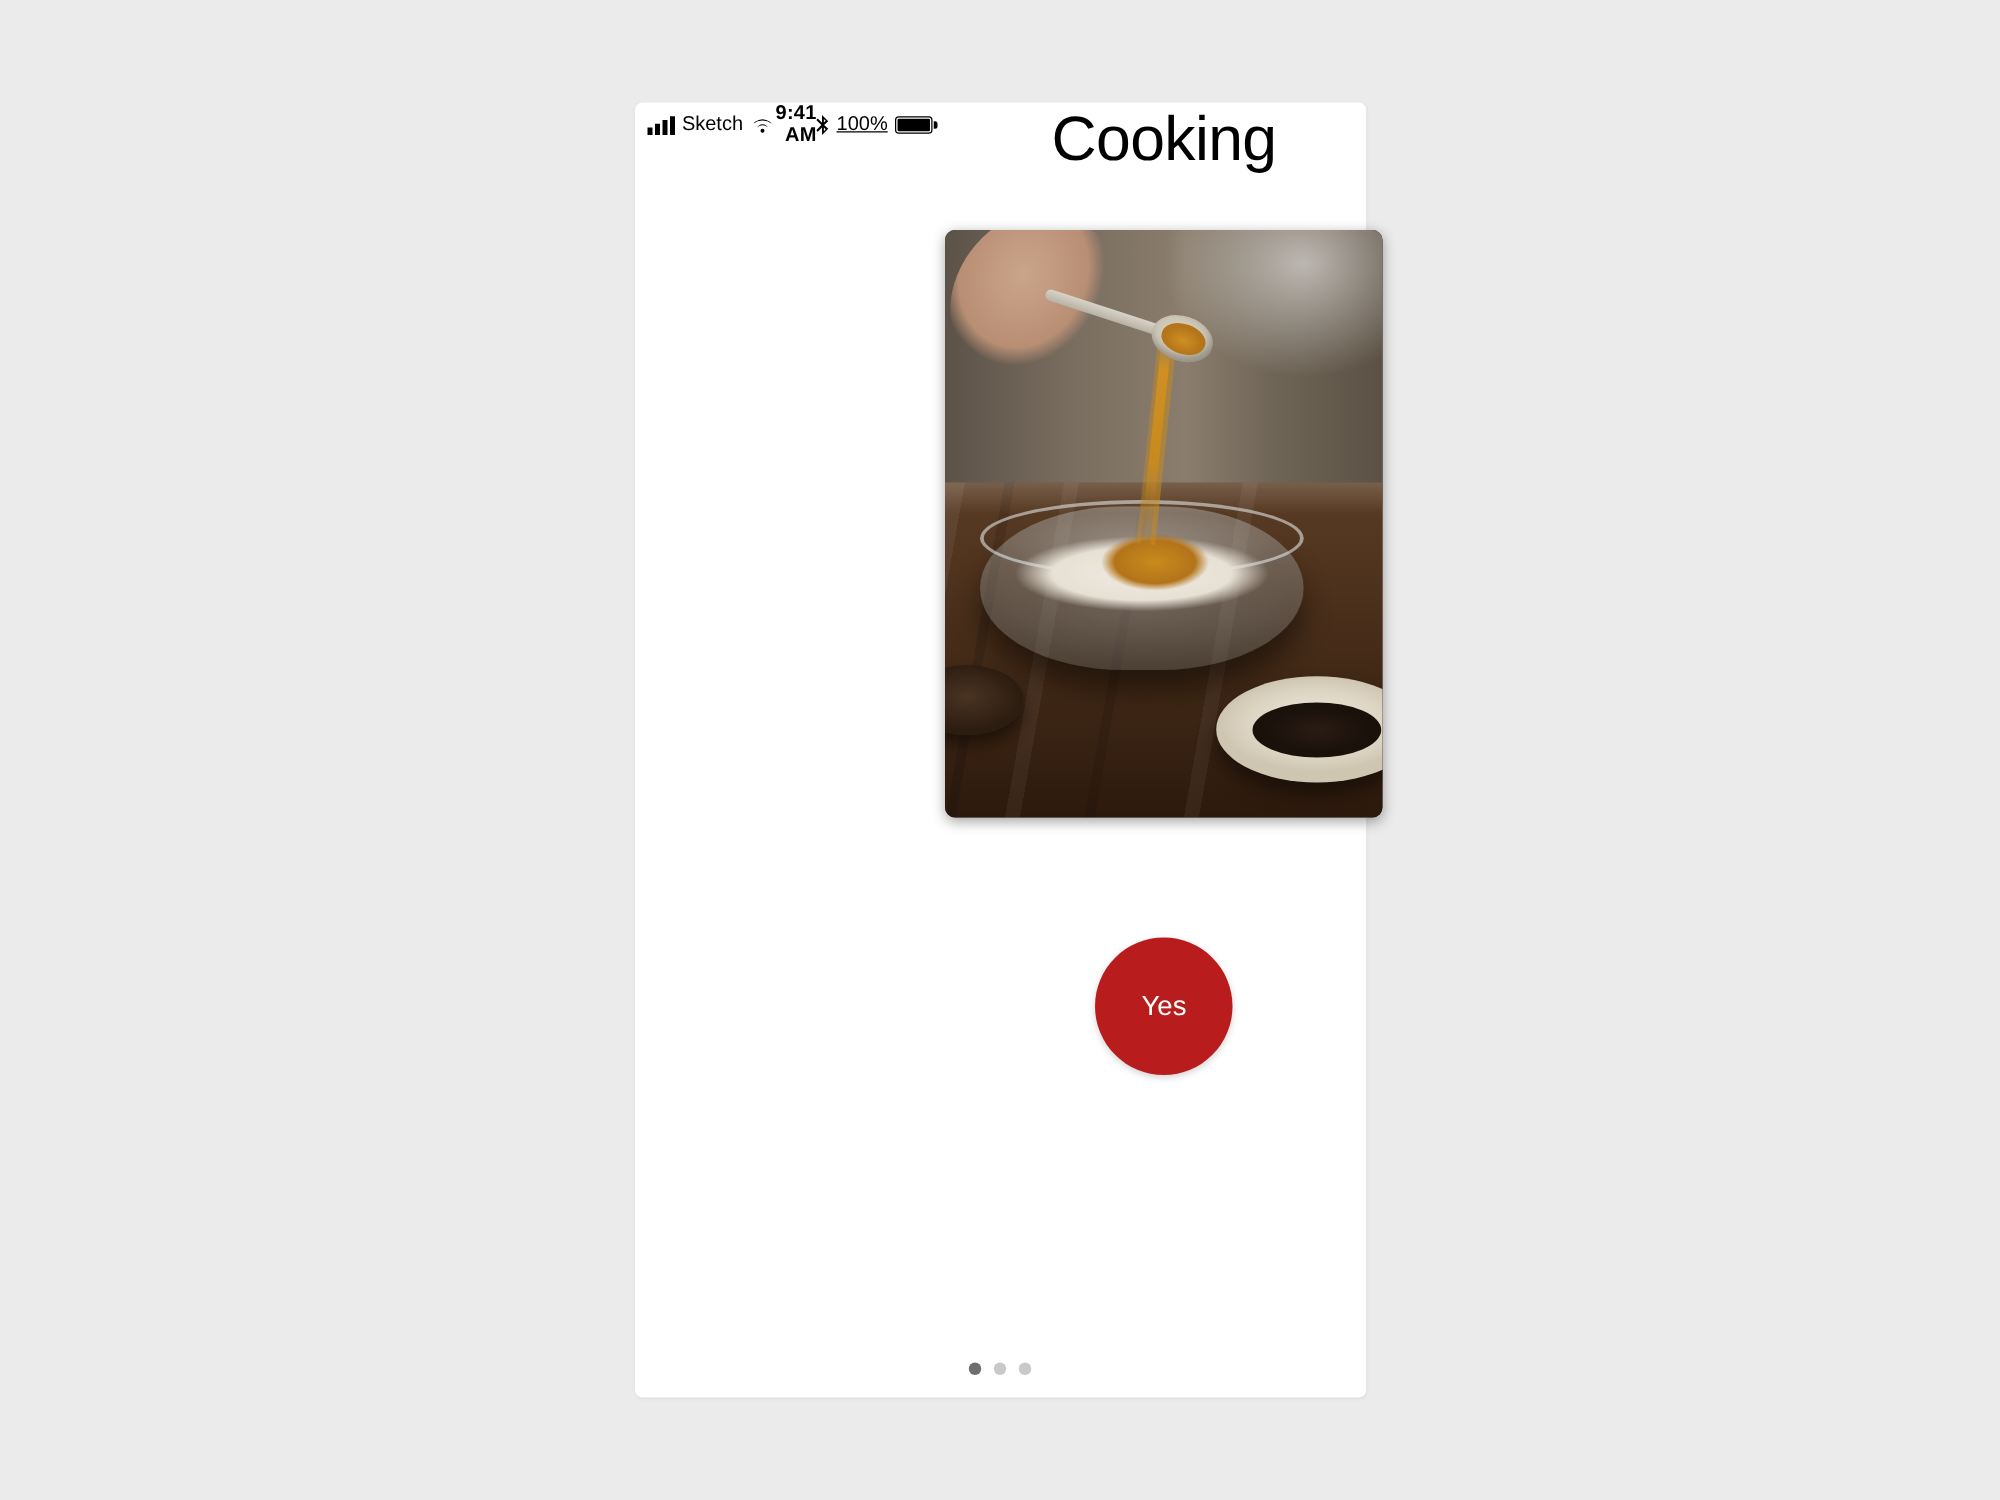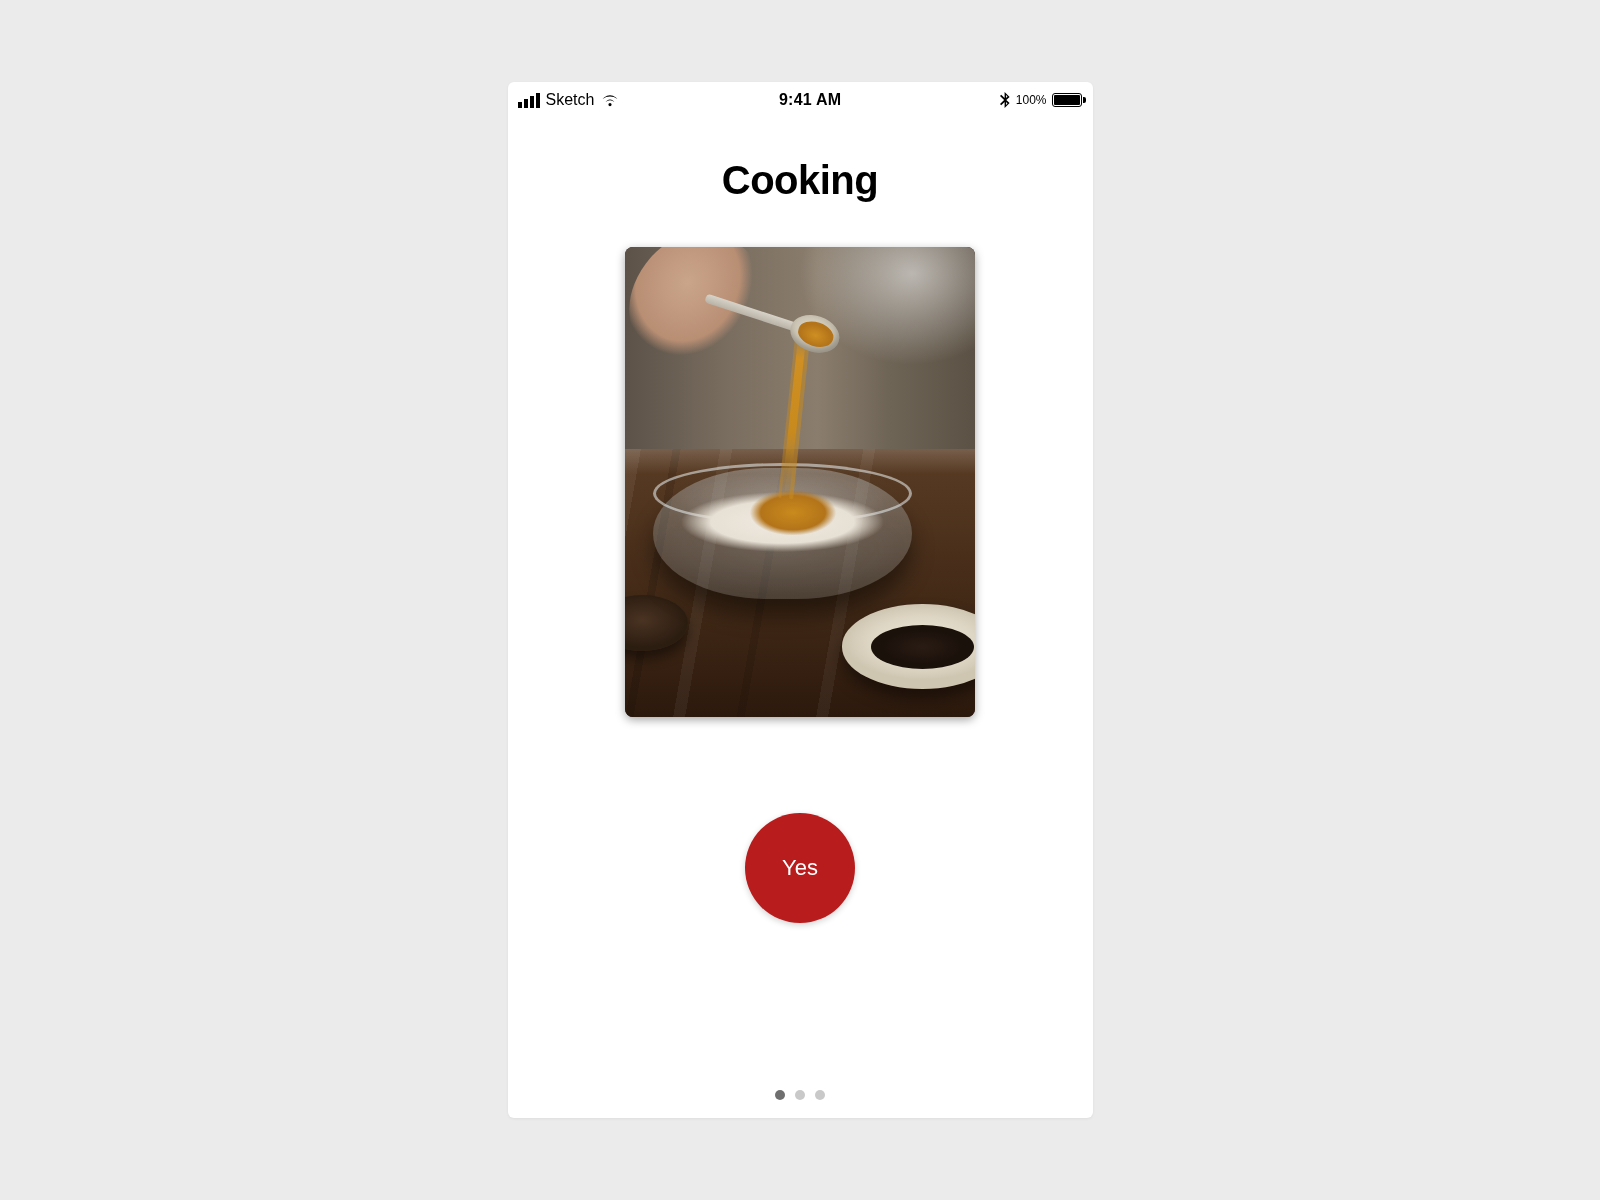--- a/index.html
+++ b/index.html
@@ -12,21 +12,20 @@
     justify-content: center;
   }
   .phone {
     width: 585px;
     height: 1036px;
     background: #ffffff;
     border-radius: 6px;
     position: relative;
     box-shadow: 0 1px 3px rgba(0,0,0,0.06);
     display: flex;
-    flex-direction: column;
   }
 
   
   .status-bar {
     height: 30px;
     padding: 6px 10px 0 10px;
     display: flex;
     align-items: center;
     justify-content: space-between;
     font-size: 16px;
@@ -35,28 +34,28 @@
   .status-left, .status-right { display: flex; align-items: center; gap: 6px; }
   .status-center { font-weight: 600; letter-spacing: 0.2px; text-align: right; }
   .signal-bars { display: flex; align-items: flex-end; gap: 2px; }
   .signal-bars span { width: 4px; background: #000; display: block; }
   .signal-bars span:nth-child(1){height:6px;}
   .signal-bars span:nth-child(2){height:9px;}
   .signal-bars span:nth-child(3){height:12px;}
   .signal-bars span:nth-child(4){height:15px;}
   .carrier { font-size: 16px; }
   .wifi svg, .bt svg { display:block; }
-  .battery-pct { font-size: 12px; }
+  .battery-pct { font-size: 16px; text-decoration: underline; }
   .battery { width: 30px; height: 14px; border: 1.5px solid #000; border-radius: 3px; position: relative; }
   .battery::after { content:""; position:absolute; right:-5px; top:3px; width:3px; height:6px; background:#000; border-radius:0 2px 2px 0; }
   .battery-fill { position:absolute; left:1px; top:1px; bottom:1px; right:1px; background:#000; border-radius:1px; }
 
   
   .content { flex:1; display:flex; flex-direction:column; align-items:center; }
-  .title { font-size: 40px; font-weight: 700; margin-top: 46px; letter-spacing: -0.5px; }
+  .title { font-size: 50px; font-weight: 400; letter-spacing: -0.5px; }
 
   .image-card {
     margin-top: 44px;
     width: 350px;
     height: 470px;
     border-radius: 8px;
     box-shadow: 0 3px 10px rgba(0,0,0,0.35);
     overflow: hidden;
     position: relative;
     background: #2a1d14;

